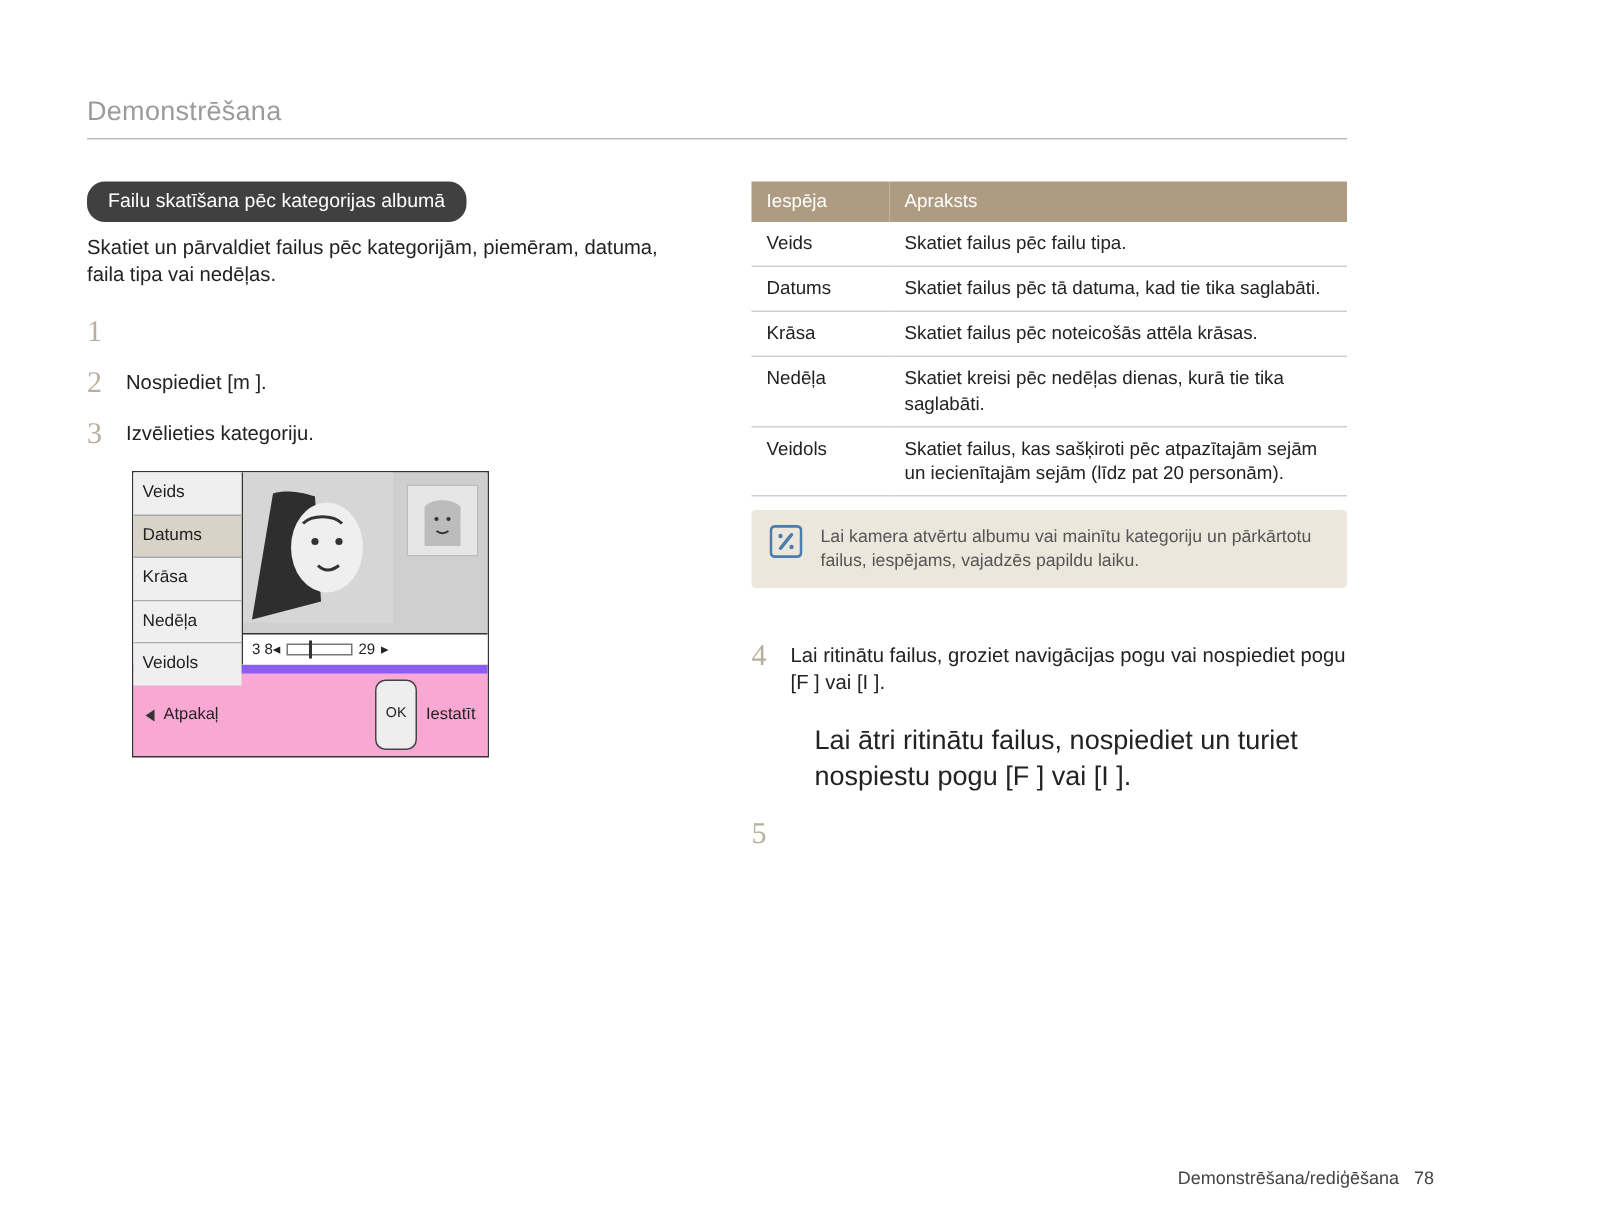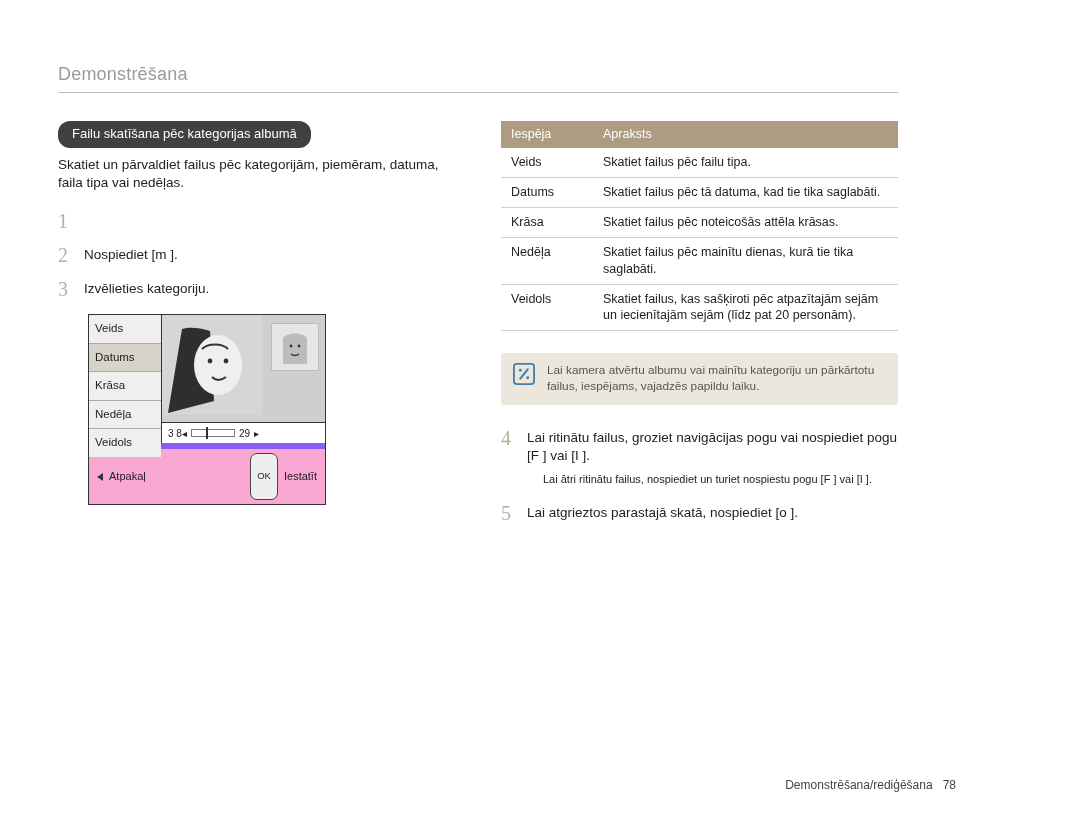--- a/index.html
+++ b/index.html
@@ -27,28 +27,28 @@
   .face svg{width:100%;height:100%}
   .ui-photo-bar{position:absolute;left:0;right:0;bottom:0;height:20px;background:#fff;border-top:1px solid #333;font-size:10px;display:flex;align-items:center;padding:0 6px}
   .ui-seek{display:flex;align-items:center;gap:4px}
   .ui-seek-track{width:42px;height:6px;border:1px solid #777;position:relative}
   .ui-seek-knob{position:absolute;left:14px;top:-3px;width:2px;height:12px;background:#333}
   .ui-footer{display:flex;background:#f9a8d4;border-top:6px solid #8b5cf6}
   .ui-footer>div{flex:1;padding:4px 8px;font-size:11px;display:flex;align-items:center;gap:6px}
   .ui-pill{display:inline-flex;align-items:center;justify-content:center;border:1px solid #444;border-radius:7px;padding:16px 6px;font-size:9.5px;background:#eee}
   .ui-tri{display:inline-block;width:0;height:0;border-top:4px solid transparent;border-bottom:4px solid transparent;border-right:6px solid #333}
   
-  table.opts{width:100%;border-collapse:collapse;font-size:12.5px;margin-bottom:22px}
+  table.opts{width:100%;border-collapse:collapse;font-size:12.5px;margin-bottom:9px}
   table.opts th{background:#ad9b82;color:#fff;font-weight:normal;text-align:left;padding:5px 10px}
   table.opts td{border-bottom:1px solid #cfcfcf;padding:6px 10px;vertical-align:top}
   table.opts td:first-child{width:72px}
-  .note{background:#ece7dd;border-radius:3px;padding:10px 12px;display:flex;gap:12px;font-size:11.8px;color:#555;margin-bottom:22px}
+  .note{background:#ece7dd;border-radius:3px;padding:10px 12px;display:flex;gap:12px;font-size:11.8px;color:#555;margin-bottom:34px}
   .note-icon{flex:0 0 22px}
   .note-icon svg{width:22px;height:22px}
-  .sub-bullet{margin:6px 0 0 0;padding-left:16px;font-size:11px}
+  .sub-bullet{margin:16px 0 0 0;padding-left:16px;font-size:18px}
   .sub-bullet li{margin-bottom:4px}
   .footer{position:absolute;bottom:22px;left:0;right:0;text-align:right;font-size:12px;color:#444}
 </style>
 </head>
 <body>
 
 <div class="page">
 
   <div class="header-title">Demonstrēšana</div>
   <hr class="header-rule">
@@ -150,21 +150,21 @@
           <tr>
               <td>Datums</td>
               <td>Skatiet failus pēc tā datuma, kad tie tika saglabāti.</td>
             </tr>
           <tr>
               <td>Krāsa</td>
               <td>Skatiet failus pēc noteicošās attēla krāsas.</td>
             </tr>
           <tr>
               <td>Nedēļa</td>
-              <td>Skatiet failus pēc mainītu dienas, kurā tie tika saglabāti.</td>
+              <td>Skatiet kreisi pēc nedēļas dienas, kurā tie tika saglabāti.</td>
             </tr>
           <tr>
               <td>Veidols</td>
               <td>Skatiet failus, kas sašķiroti pēc atpazītajām sejām un iecienītajām sejām (līdz pat 20 personām).</td>
             </tr>
         </tbody>
       </table>
 
       <div class="note">
         <span class="note-icon">
@@ -183,21 +183,20 @@
           <span class="step-num">4</span>
           <span class="step-text">
             <span>Lai ritinātu failus, groziet navigācijas pogu vai nospiediet pogu [F ] vai [I     ].</span>
             <ul class="sub-bullet">
               <li>Lai ātri ritinātu failus, nospiediet un turiet nospiestu pogu [F ] vai [I     ].</li>
             </ul>
           </span>
         </li>
         <li>
           <span class="step-num">5</span>
-          <span class="step-text">Lai atgrieztos parastajā skatā, nospiediet [o  ].</span>
         </li>
       </ol>
 
     </div>
   </div>
 
   <div class="footer">
     <span>Demonstrēšana/rediģēšana</span>
     &nbsp;&nbsp;<span>78</span>
   </div>

